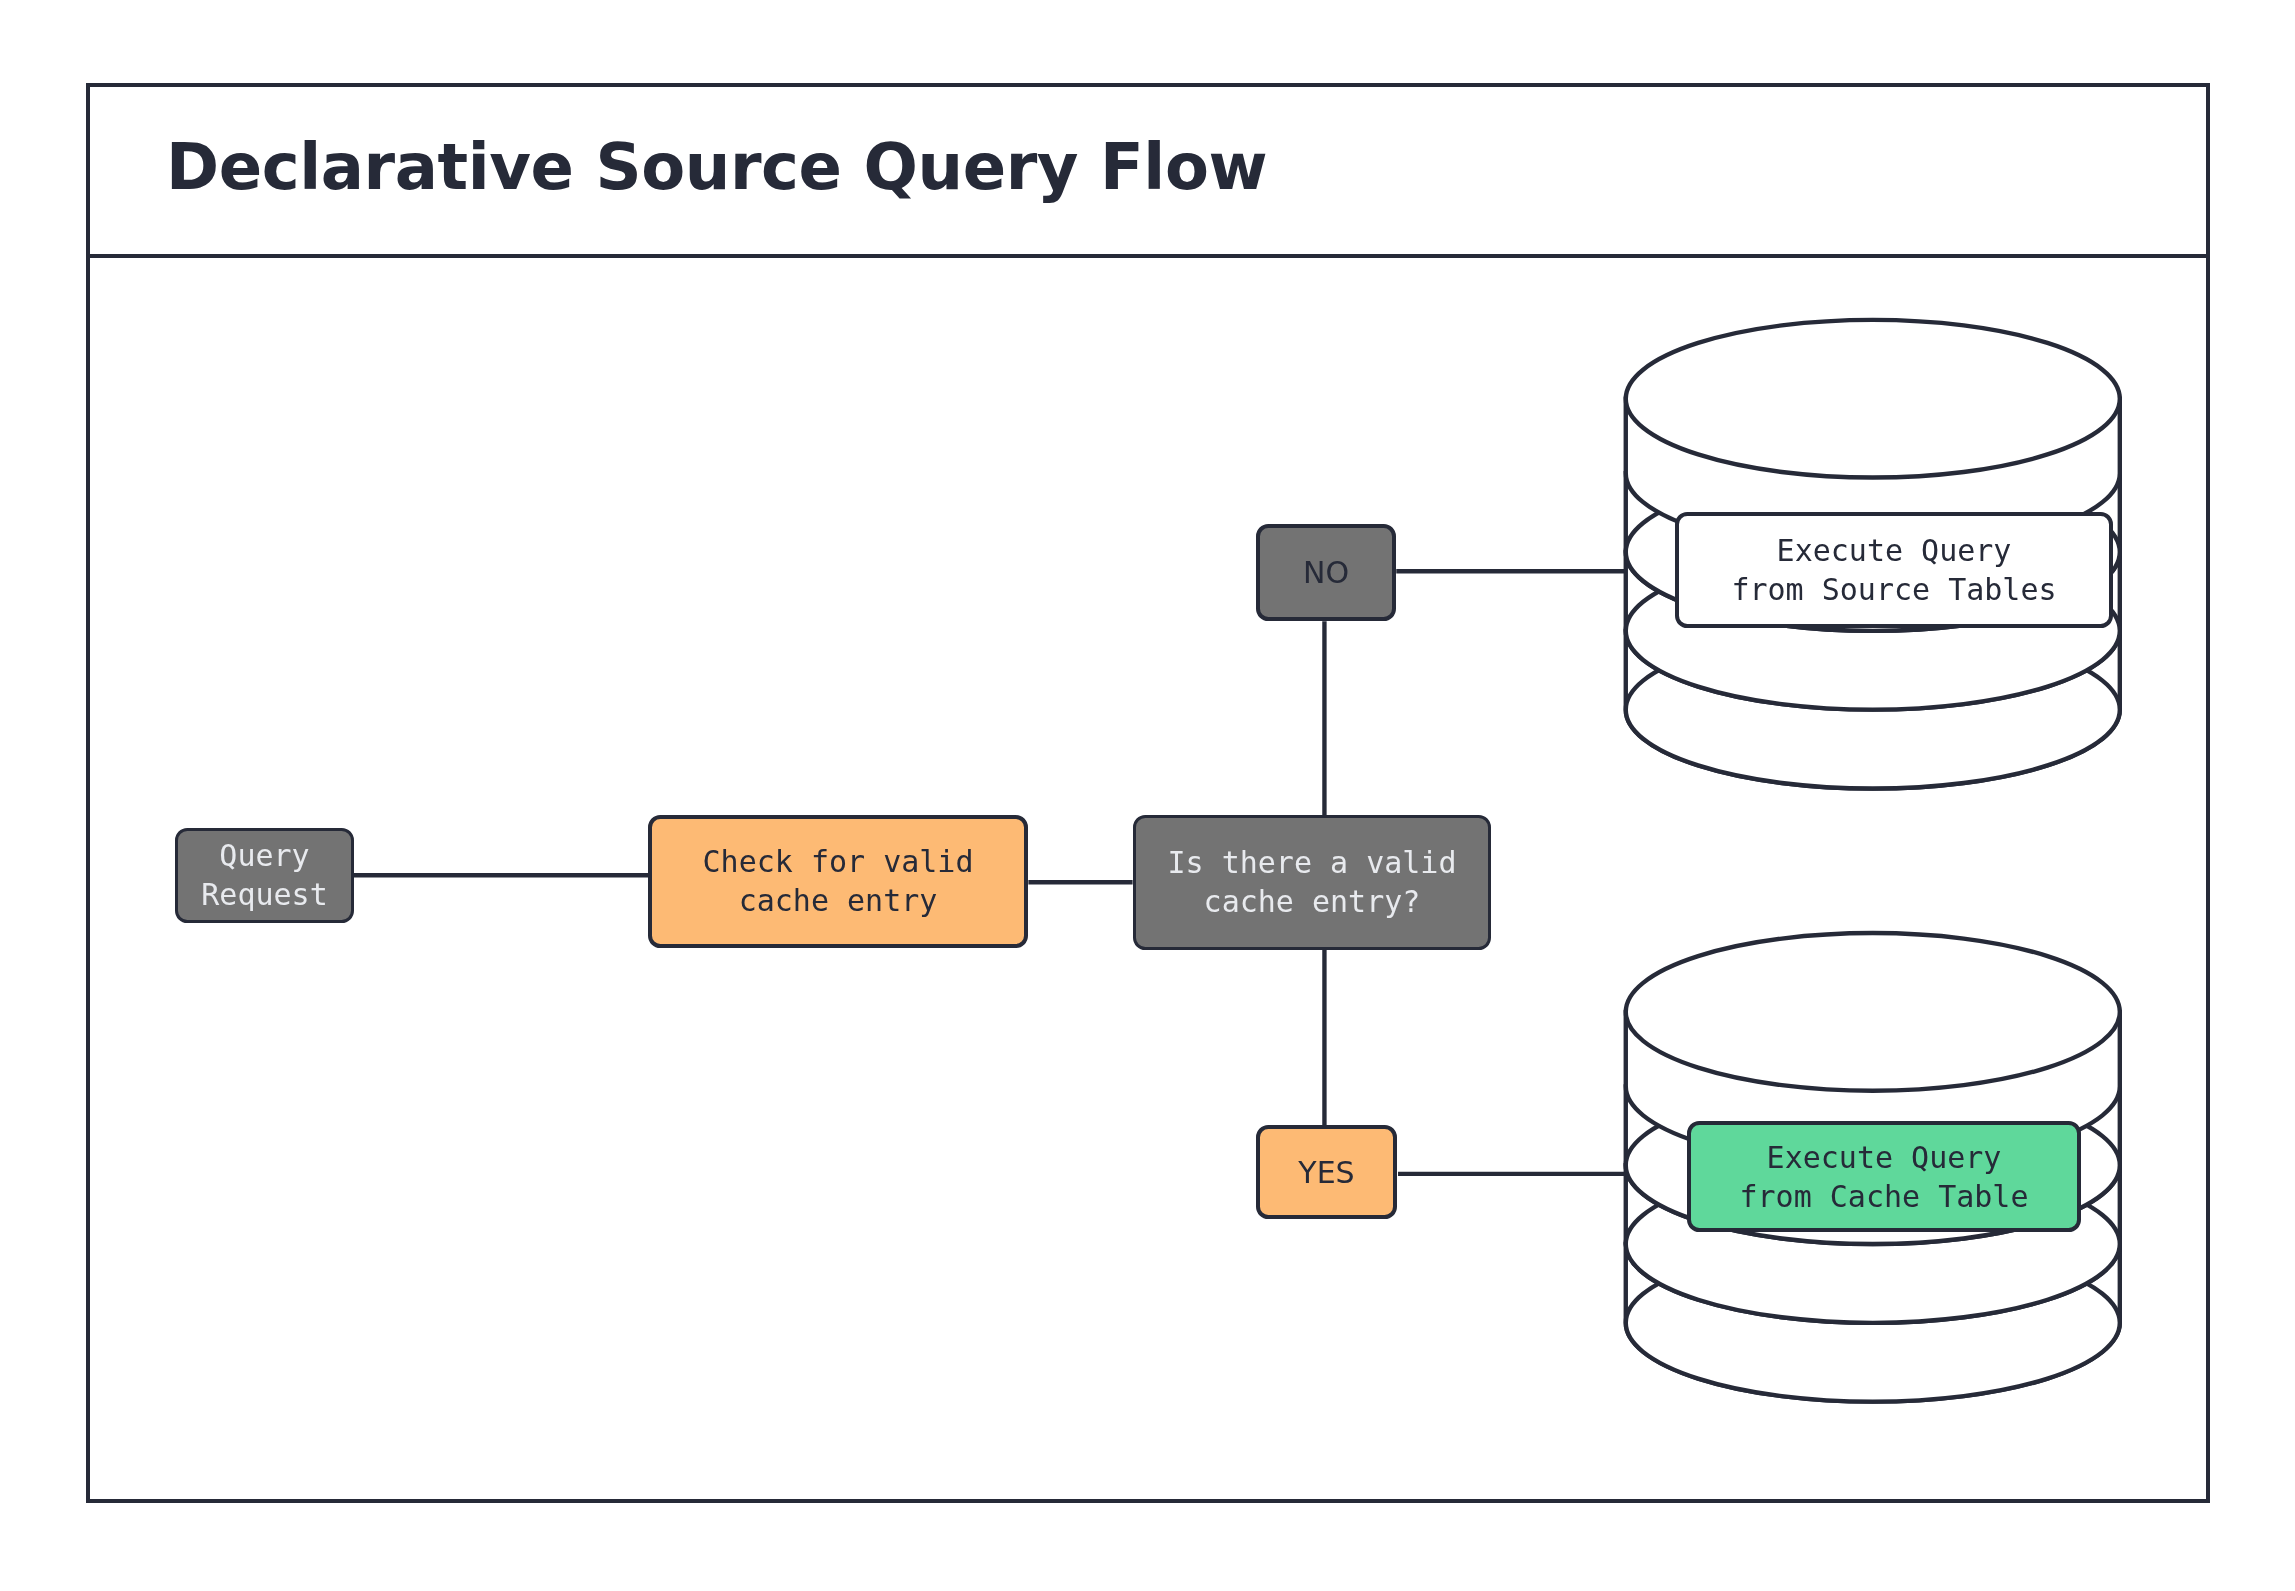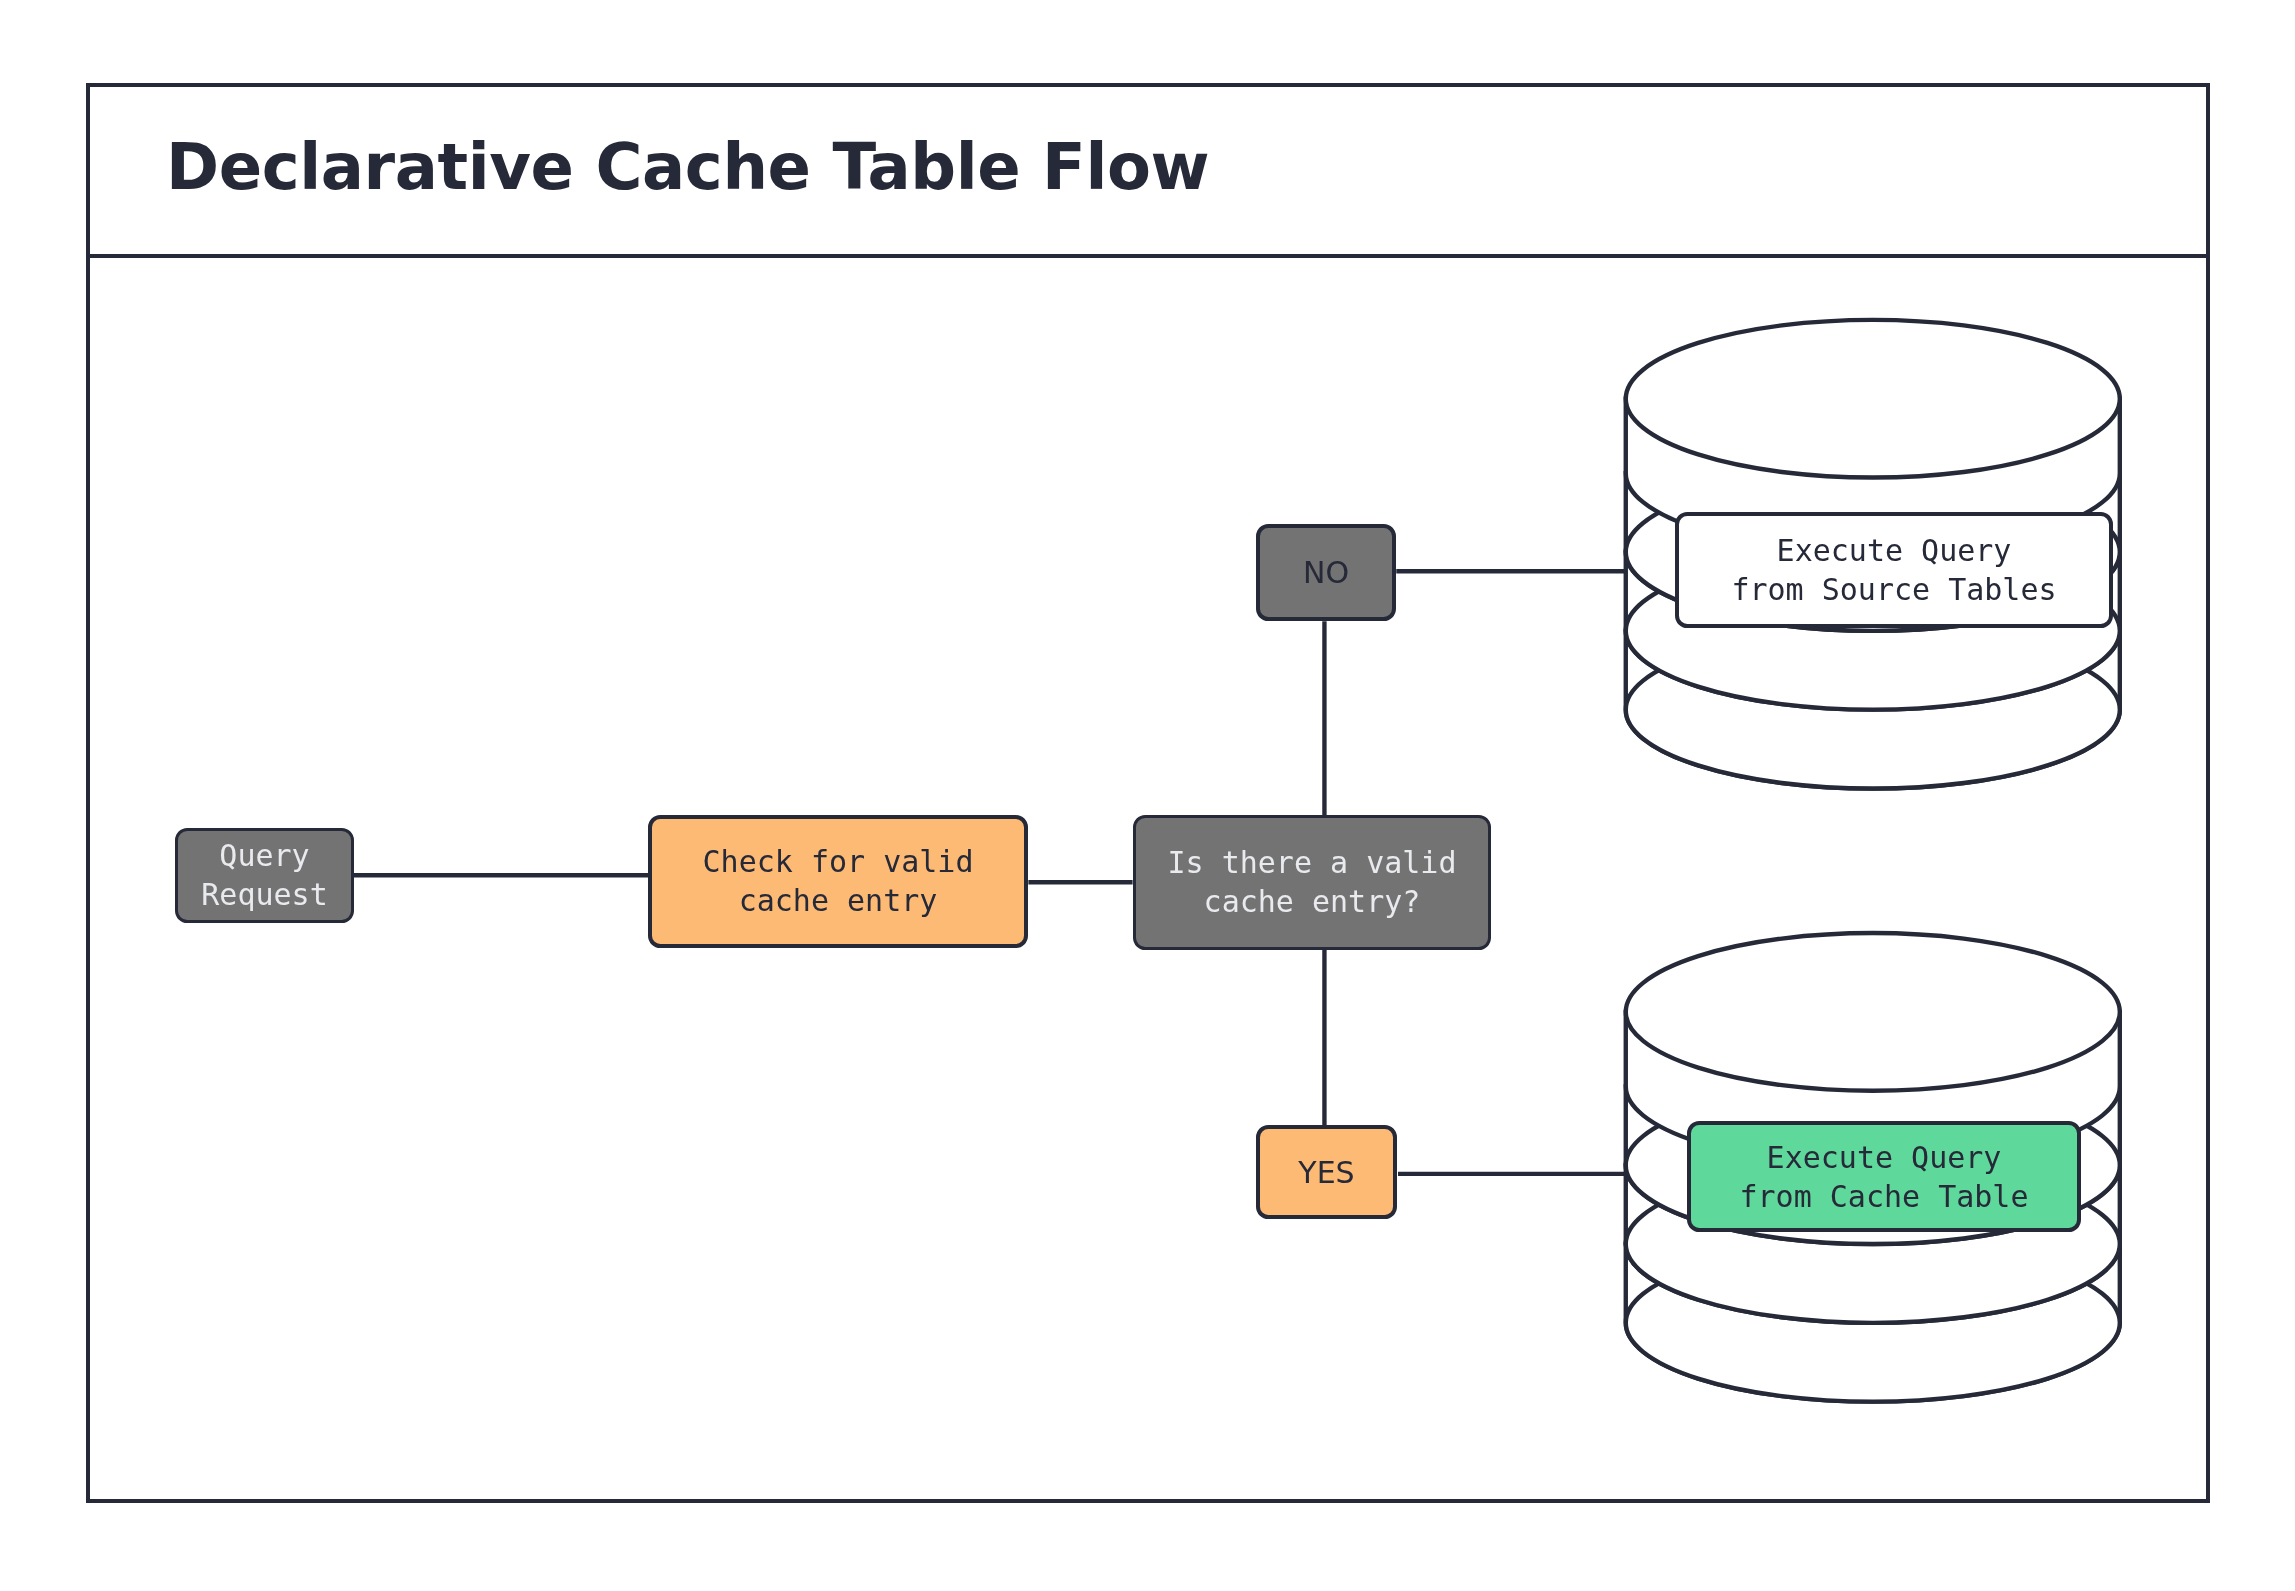--- a/index.html
+++ b/index.html
@@ -158,21 +158,21 @@
     pointer-events: none;
   }
 </style>
 </head>
 <body>
 
 <div id="canvas">
 
   <div class="frame"></div>
   <div class="title-bar"></div>
-  <div class="diagram-title">Declarative Cache Table Flow</div>
+  <div class="diagram-title">Declarative Source Query Flow</div>
 
   <svg id="wires" viewBox="0 0 2620 1816" xmlns="http://www.w3.org/2000/svg">
 
     <g fill="none" stroke="#262a38" stroke-width="5" stroke-linecap="butt">
 
       <line x1="404" y1="999" x2="740" y2="999"></line>
 
       <line x1="1174" y1="1007" x2="1293" y2="1007"></line>
 
       <line x1="1512" y1="709" x2="1512" y2="932"></line>

